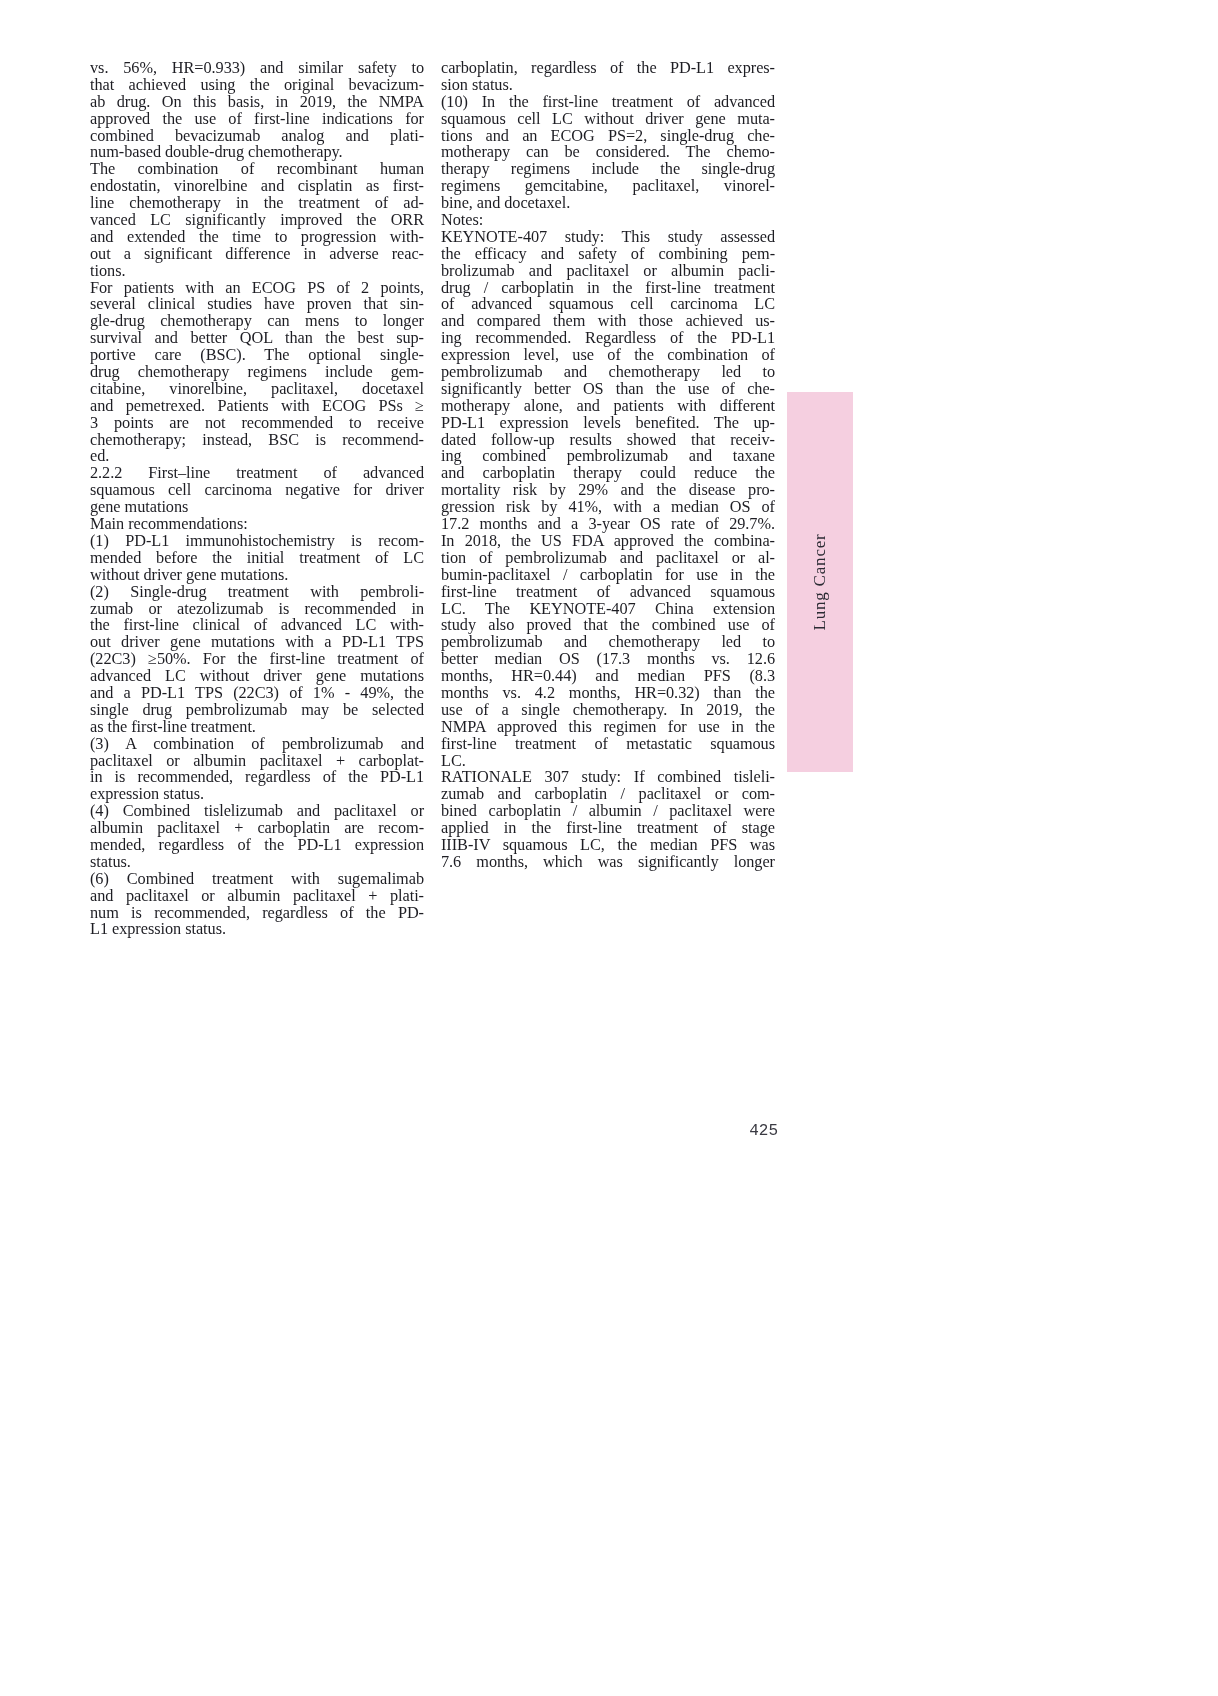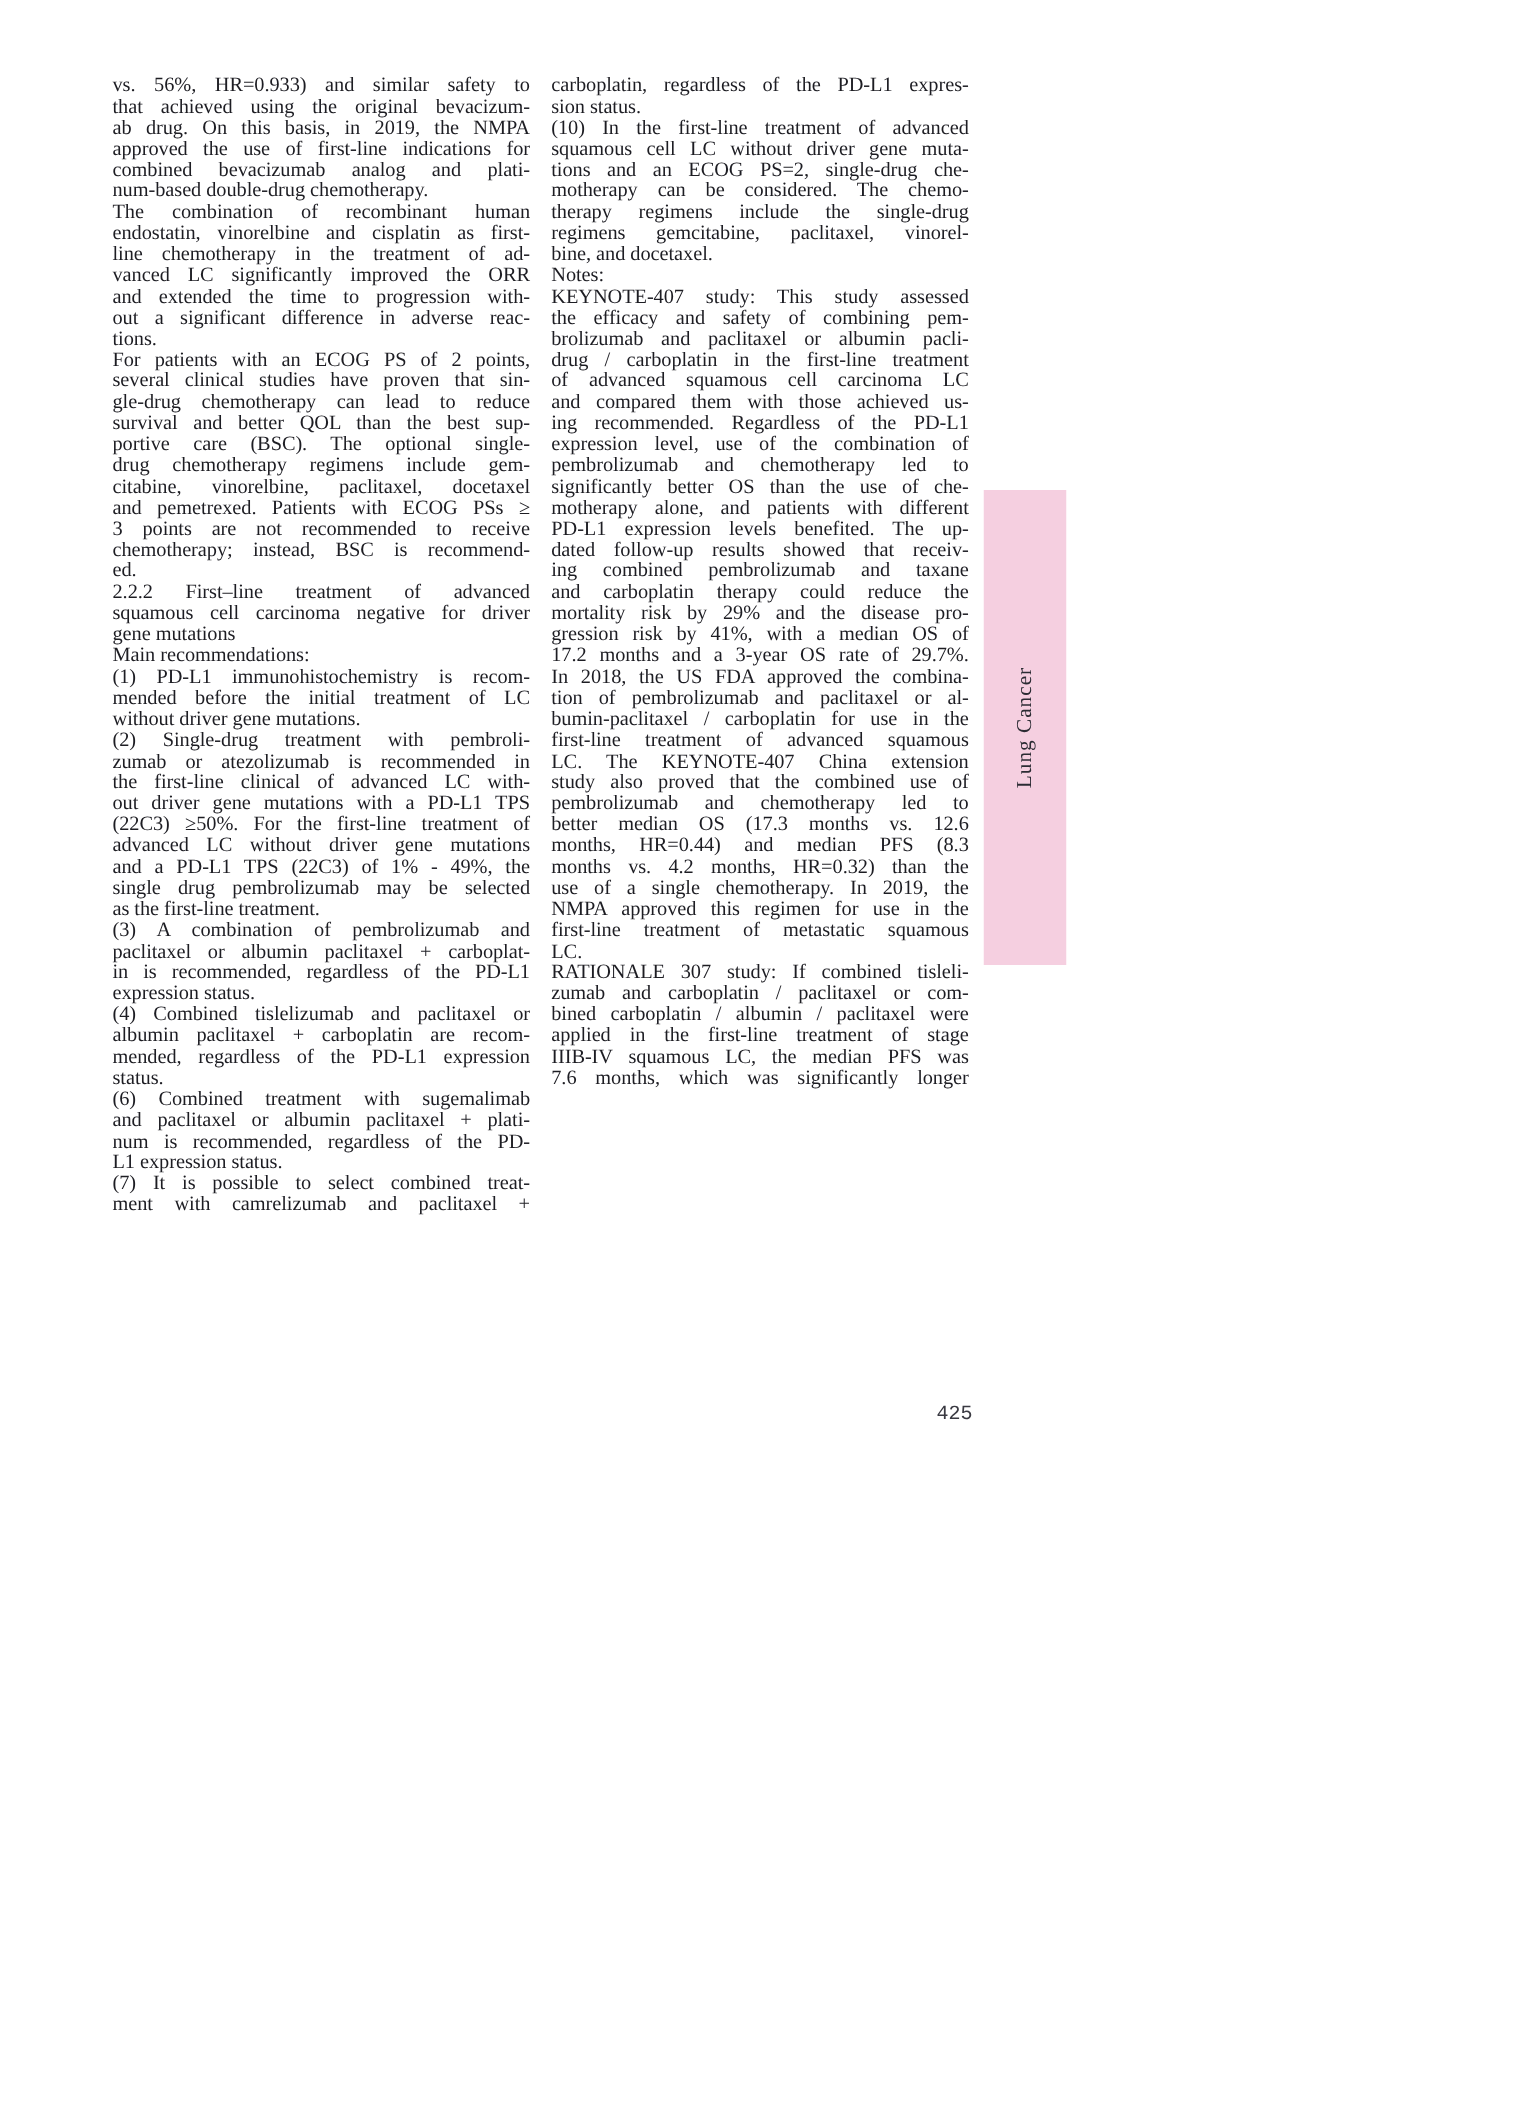--- a/index.html
+++ b/index.html
@@ -87,21 +87,21 @@
         <div class="line">endostatin, vinorelbine and cisplatin as first-</div>
         <div class="line">line chemotherapy in the treatment of ad-</div>
         <div class="line">vanced LC significantly improved the ORR</div>
         <div class="line">and extended the time to progression with-</div>
         <div class="line">out a significant difference in adverse reac-</div>
         <div class="line endline">tions.</div>
       </div>
       <div class="paragraph">
         <div class="line">For patients with an ECOG PS of 2 points,</div>
         <div class="line">several clinical studies have proven that sin-</div>
-        <div class="line">gle-drug chemotherapy can lead to reduce</div>
+        <div class="line">gle-drug chemotherapy can mens to longer</div>
         <div class="line">survival and better QOL than the best sup-</div>
         <div class="line">portive care (BSC). The optional single-</div>
         <div class="line">drug chemotherapy regimens include gem-</div>
         <div class="line">citabine, vinorelbine, paclitaxel, docetaxel</div>
         <div class="line">and pemetrexed. Patients with ECOG PSs ≥</div>
         <div class="line">3 points are not recommended to receive</div>
         <div class="line">chemotherapy; instead, BSC is recommend-</div>
         <div class="line endline">ed.</div>
       </div>
       <div class="paragraph">
@@ -138,24 +138,20 @@
         <div class="line">(4) Combined tislelizumab and paclitaxel or</div>
         <div class="line">albumin paclitaxel + carboplatin are recom-</div>
         <div class="line">mended, regardless of the PD-L1 expression</div>
         <div class="line endline">status.</div>
       </div>
       <div class="paragraph">
         <div class="line">(6) Combined treatment with sugemalimab</div>
         <div class="line">and paclitaxel or albumin paclitaxel + plati-</div>
         <div class="line">num is recommended, regardless of the PD-</div>
         <div class="line endline">L1 expression status.</div>
-      </div>
-      <div class="paragraph">
-        <div class="line">(7) It is possible to select combined treat-</div>
-        <div class="line">ment with camrelizumab and paclitaxel +</div>
       </div>
     </div>
 
   <div class="col col-right">
       <div class="paragraph">
         <div class="line">carboplatin, regardless of the PD-L1 expres-</div>
         <div class="line endline">sion status.</div>
       </div>
       <div class="paragraph">
         <div class="line">(10) In the first-line treatment of advanced</div>

